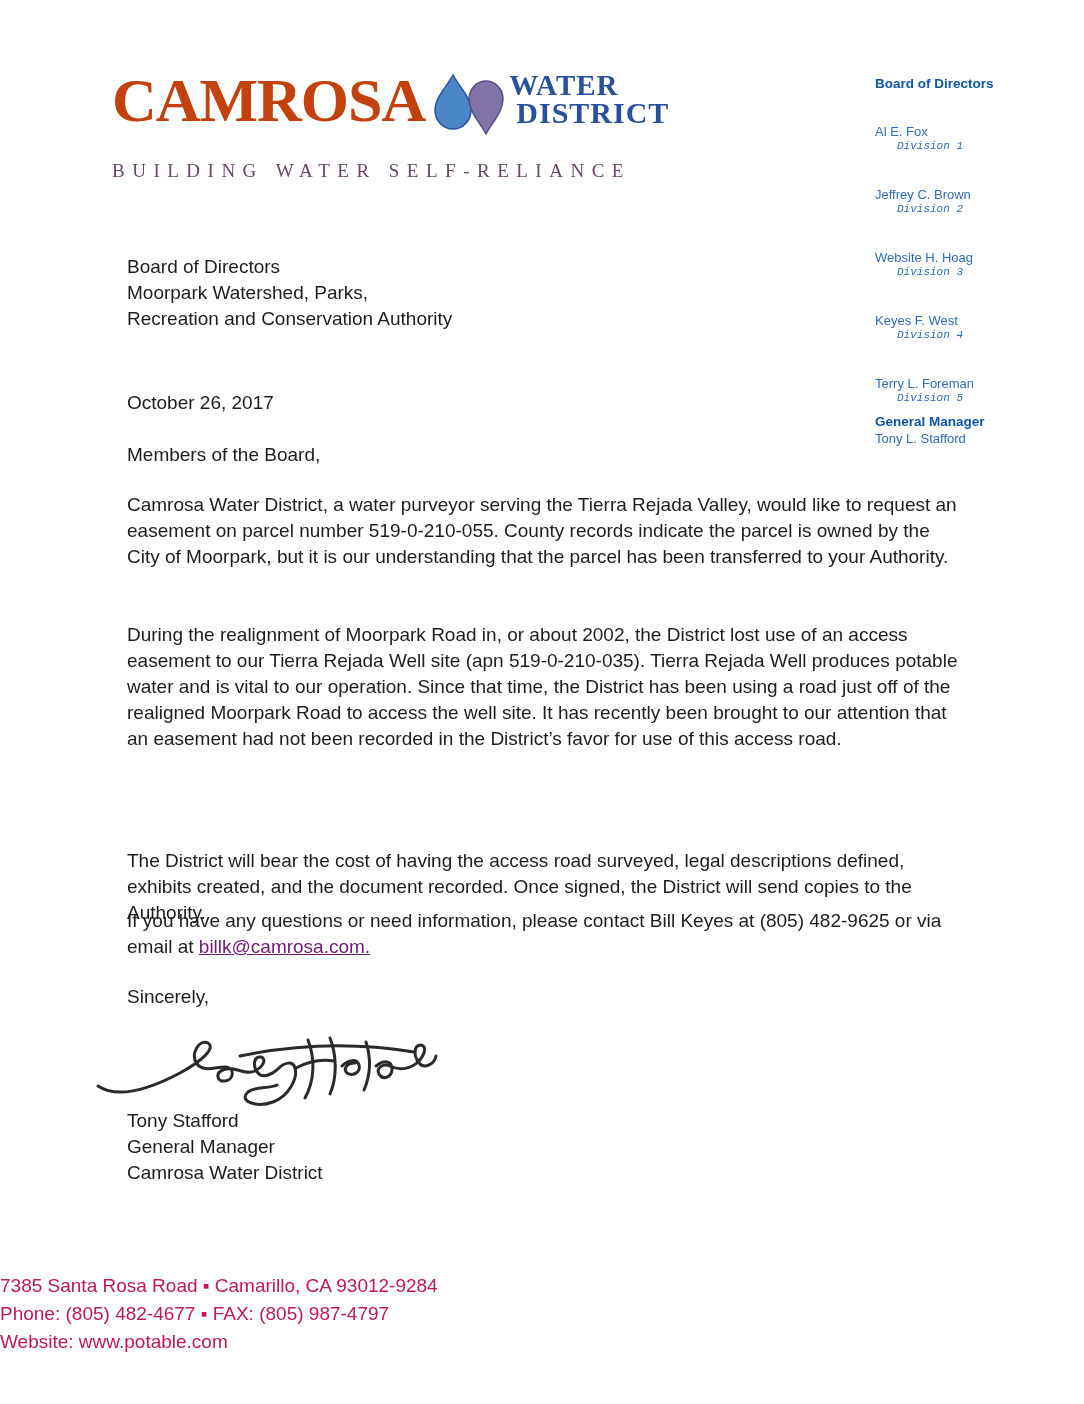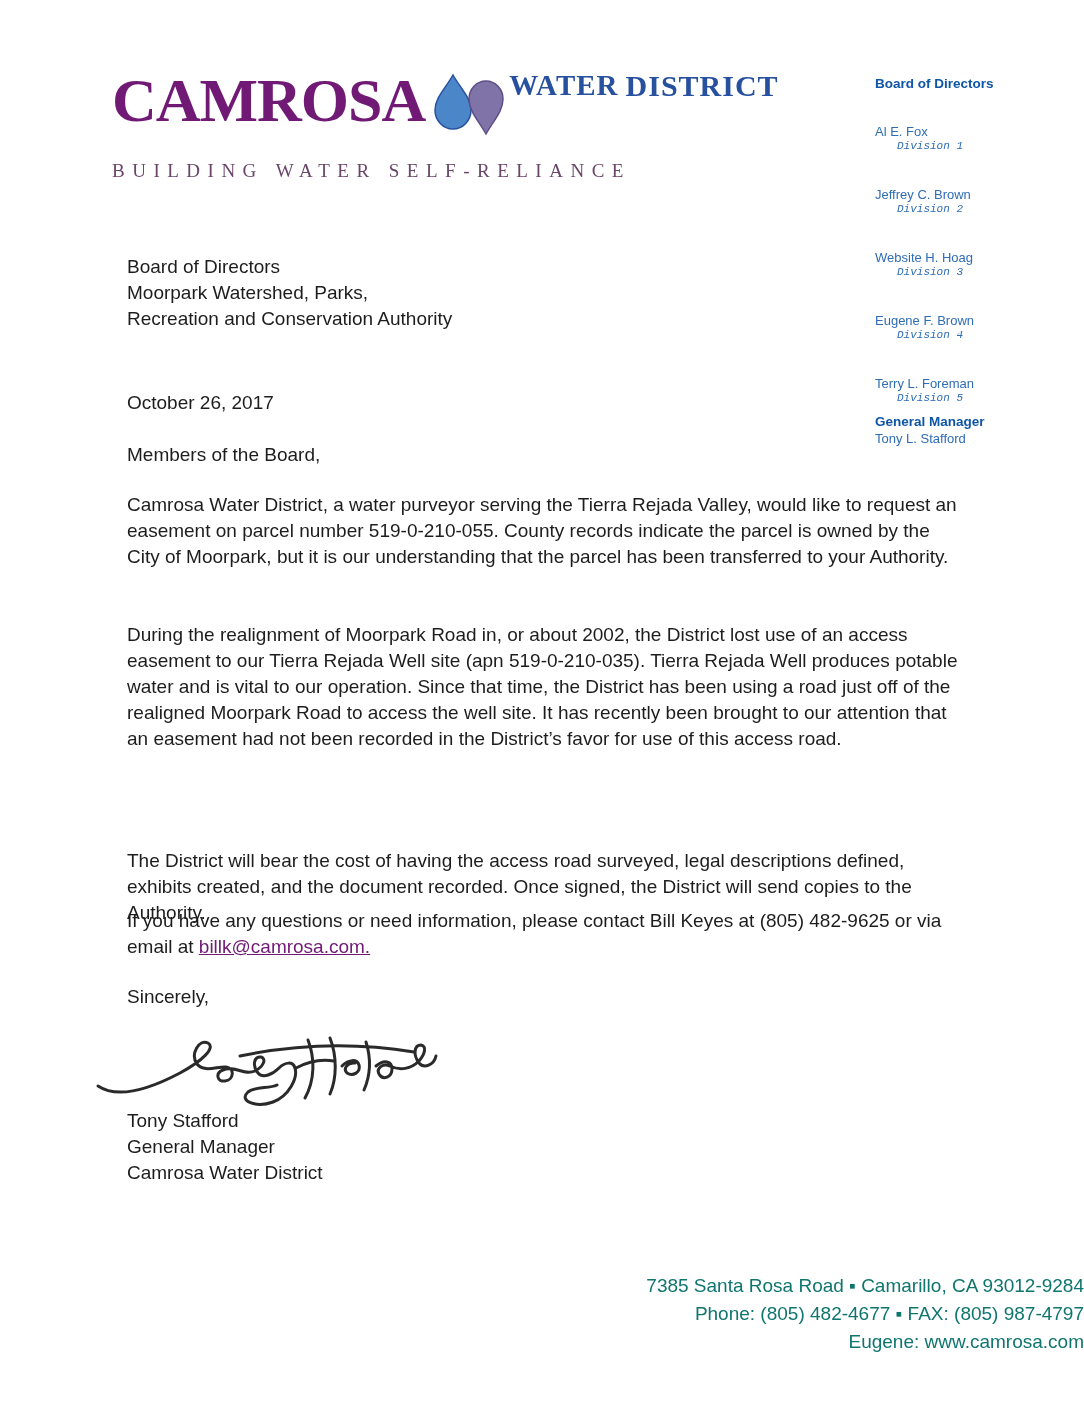--- a/index.html
+++ b/index.html
@@ -15,25 +15,25 @@
 
   
   .logo { position: absolute; left: 112px; top: 70px; }
   .logo-row { display: flex; align-items: flex-start; }
   .brand {
     font-family: "Liberation Serif", serif;
     font-weight: bold;
     font-size: 62px;
     line-height: 60px;
     letter-spacing: -1px;
-    color: #701a75;
+    color: #c2410c;
   }
   .drops { margin: 2px 4px 0 6px; }
   .logo-stack {
-    display: flex; 
+    display: flex; flex-direction: column;
     font-family: "Liberation Serif", serif;
     font-weight: bold; color: #27509e;
     margin-top: 2px;
   }
   .logo-stack .w1 { font-size: 29px; line-height: 27px; letter-spacing: 1px; }
   .logo-stack .w2 { font-size: 30px; line-height: 28px; letter-spacing: 1px; margin-left: 7px; }
   .tagline {
     margin-top: 24px;
     font-family: "Liberation Serif", serif;
     font-size: 19px;
@@ -61,22 +61,22 @@
   .closing { top: 984px; }
   .email-link { color: #701a75; text-decoration: underline; cursor: pointer; }
 
   
   .signature { position: absolute; left: 92px; top: 1016px; }
   .signer { top: 1108px; }
 
   
   .footer {
     position: absolute; left: 0; top: 1272px; width: 100%;
-    text-align: right;
-    color: #0f766e;
+    text-align: left;
+    color: #be185d;
     font-size: 19px;
     line-height: 28px;
   }
 </style>
 </head>
 <body>
 
 <div class="page">
 
   <div class="logo">
@@ -102,21 +102,21 @@
     </div>
     <div class="director">
       <div>Jeffrey C. Brown</div>
       <div class="division">Division 2</div>
     </div>
     <div class="director">
       <div>Website H. Hoag</div>
       <div class="division">Division 3</div>
     </div>
     <div class="director">
-      <div>Eugene F. Brown</div>
+      <div>Keyes F. West</div>
       <div class="division">Division 4</div>
     </div>
     <div class="director">
       <div>Terry L. Foreman</div>
       <div class="division">Division 5</div>
     </div>
     <div class="head gm-head">General Manager</div>
     <div>Tony L. Stafford</div>
   </div>
 
@@ -152,16 +152,16 @@
 
   <div class="block signer">
     <div>Tony Stafford</div>
     <div>General Manager</div>
     <div>Camrosa Water District</div>
   </div>
 
   <div class="footer">
     <div>7385 Santa Rosa Road ▪ Camarillo, CA  93012-9284</div>
     <div>Phone: (805) 482-4677 ▪ FAX: (805) 987-4797</div>
-    <div>Eugene:  www.camrosa.com</div>
+    <div>Website:  www.potable.com</div>
   </div>
 
 </div>
 
 </body></html>

